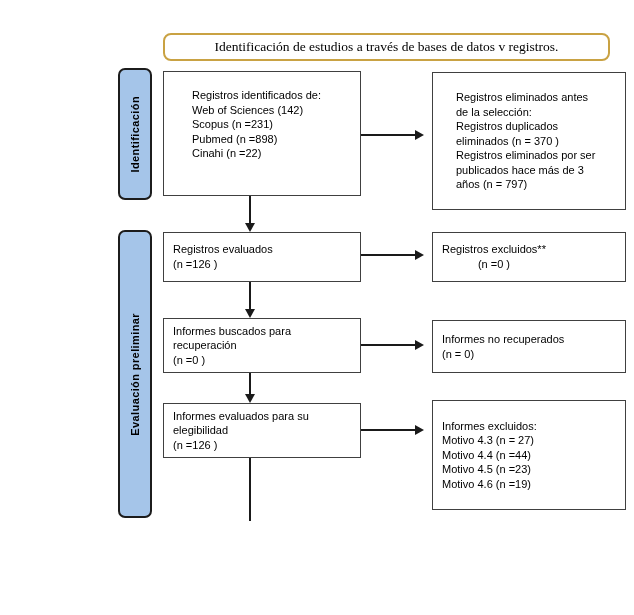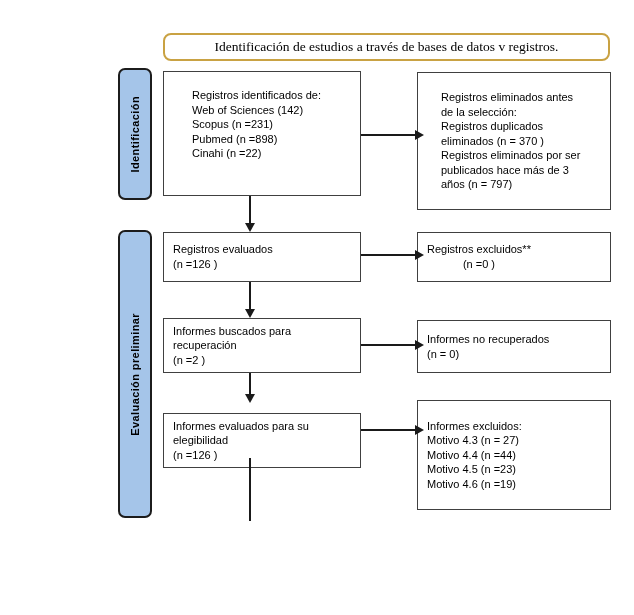--- a/index.html
+++ b/index.html
@@ -24,28 +24,28 @@
   }
   .stage-1{top:68px;height:132px;}
   .stage-2{top:230px;height:288px;}
   .stage-3{top:535px;height:72px;}
   .box{
     position:absolute;box-sizing:border-box;background:#fff;border:1.5px solid #404040;
     display:flex;align-items:center;font-size:11px;line-height:1.32;
   }
   .box span{white-space:pre-line;display:block;}
   .lbox{left:163px;width:198px;}
-  .rbox{left:417px;width:194px;}
+  .rbox{left:432px;width:194px;}
   .pad-sm{padding:4px 6px 4px 9px;}
   .pad-lg{padding:4px 6px 22px 28px;}
   .pad-md{padding:4px 6px 4px 23px;}
   .b1{top:71px;height:125px;}
   .b2{top:232px;height:50px;}
   .b3{top:318px;height:55px;}
-  .b4{top:413px;height:55px;}
+  .b4{top:403px;height:55px;}
   .b5{top:542px;height:71px;}
   .r1{top:72px;height:138px;}
   .r2{top:232px;height:50px;text-align:center;}
   .r3{top:320px;height:53px;}
   .r4{top:400px;height:110px;padding-left:9px;}
   .hline{position:absolute;left:361px;width:56px;height:2px;background:#1A1A1A;}
   .hhead{position:absolute;left:415px;width:0;height:0;
     border-left:9px solid #1A1A1A;border-top:5px solid transparent;border-bottom:5px solid transparent;}
   .vline{position:absolute;left:249px;width:2px;background:#1A1A1A;}
   .vhead{position:absolute;left:245px;width:0;height:0;
@@ -77,21 +77,21 @@
 Pubmed (n =898)
 Cinahi (n =22)</span>
   </div>
   <div class="box lbox b2 pad-sm">
     <span>Registros evaluados
 (n =126 )</span>
   </div>
   <div class="box lbox b3 pad-sm">
     <span>Informes buscados para
 recuperación
-(n =2 )</span>
+(n =0 )</span>
   </div>
   <div class="box lbox b4 pad-sm">
     <span>Informes evaluados para su
 elegibilidad
 (n =126 )</span>
   </div>
 
   <div class="box rbox r1 pad-md">
     <span>Registros eliminados antes
 de la selección:

